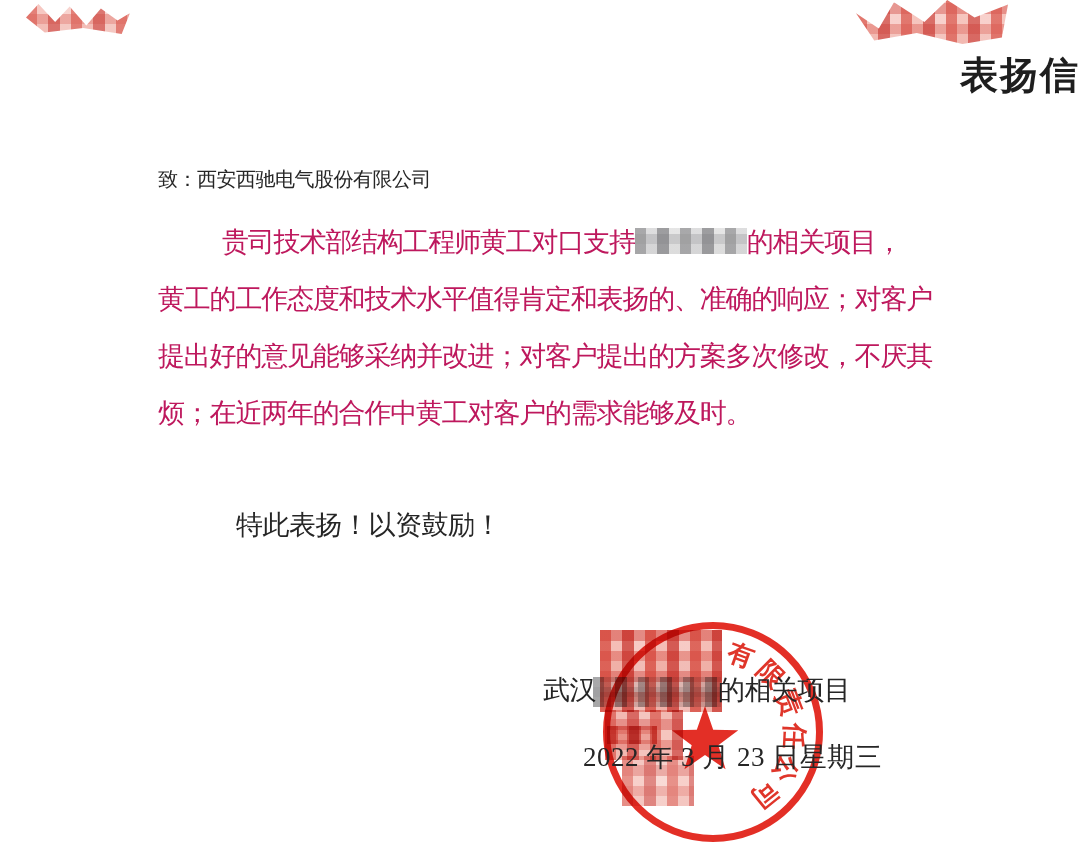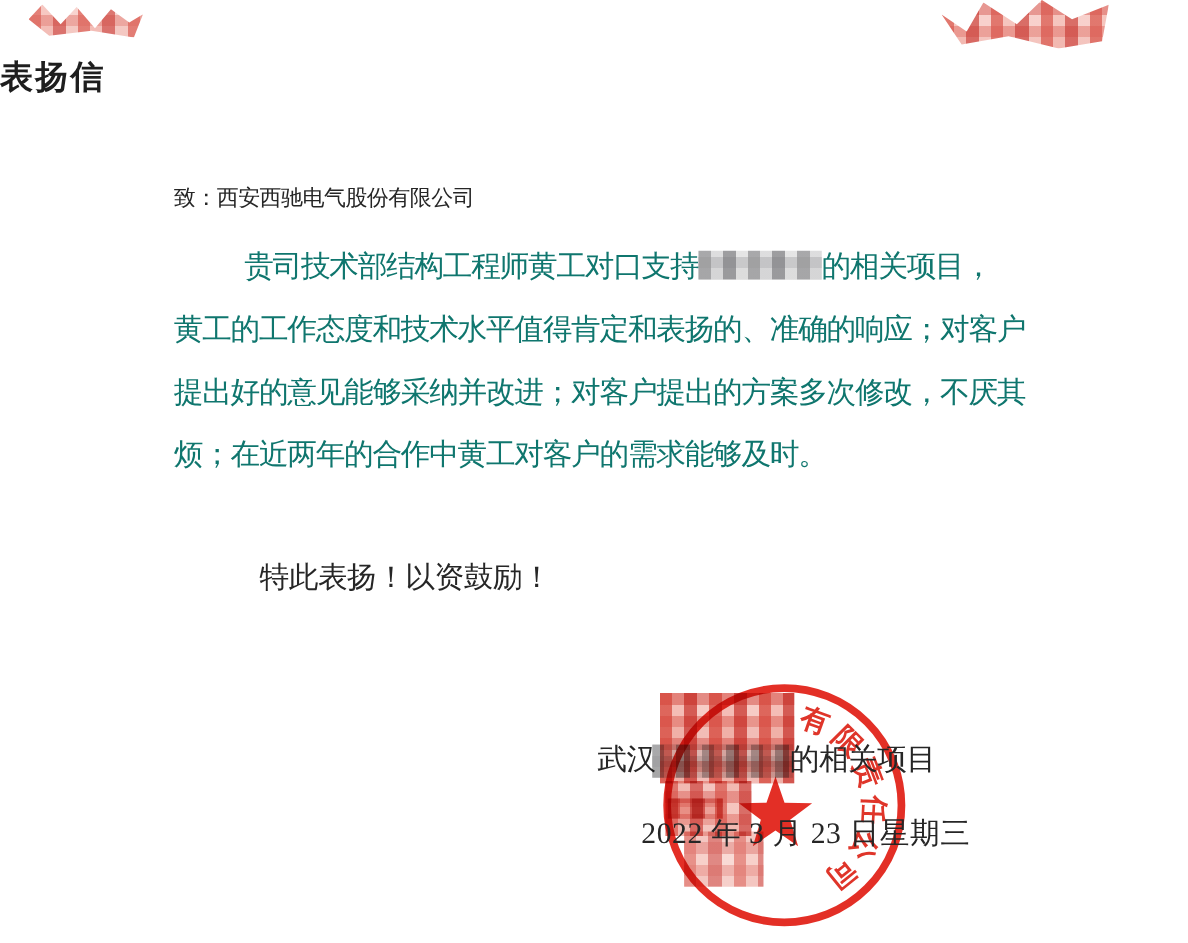--- a/index.html
+++ b/index.html
@@ -2,28 +2,28 @@
 <html><head>
 <meta charset="utf-8">
 <style>
   html,body{margin:0;padding:0;}
   body{
     width:1080px;height:857px;background:#ffffff;position:relative;overflow:hidden;
     font-family:"Liberation Serif","DejaVu Serif",serif;color:#262626;
   }
   .abs{position:absolute;}
   .title{
-    left:0;top:50px;width:1080px;text-align:left;
-    font-size:30px;font-weight:700;letter-spacing:2px;color:#1e1e1e;
+    left:0;top:50px;width:1080px;text-align:right;
+    font-size:38px;font-weight:700;letter-spacing:2px;color:#1e1e1e;
   }
   .salutation{
     left:158px;top:166px;font-size:20px;letter-spacing:-0.5px;white-space:nowrap;
   }
   .bodyline{
-    left:158px;font-size:27px;letter-spacing:-1.2px;white-space:nowrap;color:#0f766e;
+    left:158px;font-size:27px;letter-spacing:-1.2px;white-space:nowrap;color:#be185d;
   }
   .indent{padding-left:64px;}
   .closing{left:236px;top:507px;font-size:27px;letter-spacing:-0.5px;white-space:nowrap;text-align:center;}
   .signline{left:543px;top:672px;font-size:27px;letter-spacing:-0.5px;white-space:nowrap;z-index:6;}
   .dateline{left:583px;top:739px;font-size:27px;letter-spacing:0.5px;white-space:nowrap;z-index:6;}
 
   
   .mzg{
     background:
       repeating-linear-gradient(90deg, rgba(148,148,150,0.85) 0 11px, rgba(212,212,214,0.5) 11px 22px, rgba(128,128,131,0.8) 22px 34px, rgba(230,230,230,0.45) 34px 45px),

